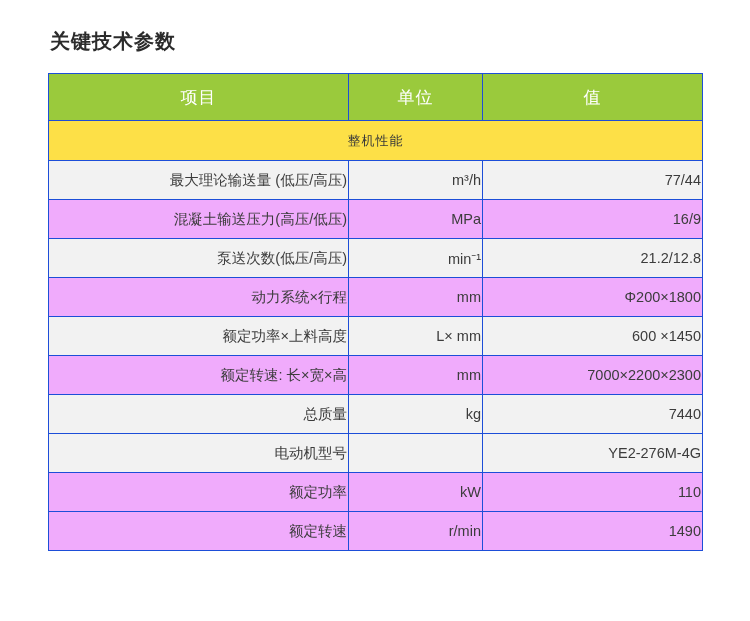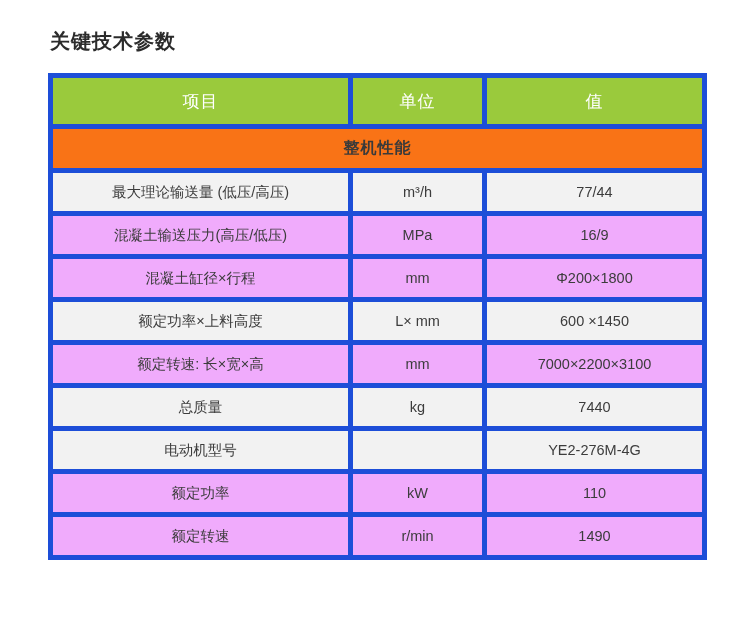--- a/index.html
+++ b/index.html
@@ -27,49 +27,50 @@
     color: #2b2b2b;
     letter-spacing: 1px;
     margin: 0 0 18px 2px;
   }
   table.spec {
     border-collapse: collapse;
     width: 654px;
     table-layout: fixed;
   }
   table.spec td, table.spec th {
-    border: 5px solid #1d4ed8;
+    border: 1px solid #1d4ed8;
     text-align: center;
     vertical-align: middle;
     font-weight: normal;
   }
   .col-item  { width: 300px; }
   .col-unit  { width: 134px; }
   .col-value { width: 220px; }
 
   thead th {
     background: #9ACA3C;
     color: #ffffff;
     font-size: 17px;
     font-weight: bold;
     height: 44px;
     letter-spacing: 1px;
   }
   tr.section td {
-    background: #f97316;
+    background: #fde047;
     color: #3a3a3a;
-    font-size: 16px;
-    font-weight: bold;
+    font-size: 13px;
+    font-weight: normal;
     height: 37px;
     letter-spacing: 1px;
   }
   tr.row td {
     height: 36px;
     font-size: 14.5px;
     color: #3c3c3c;
+    text-align: right;
   }
   tr.row.odd td  { background: #f2f2f2; }
   tr.row.even td { background: #f0abfc; }
 </style>
 </head>
 <body>
 
 <div class="page">
   <h1 class="page-title">关键技术参数</h1>
 
@@ -94,34 +95,39 @@
       <tr class="row odd">
         <td>最大理论输送量 (低压/高压)</td>
         <td>m³/h</td>
         <td>77/44</td>
       </tr>
       <tr class="row even">
         <td>混凝土输送压力(高压/低压)</td>
         <td>MPa</td>
         <td>16/9</td>
       </tr>
+      <tr class="row odd">
+        <td>泵送次数(低压/高压)</td>
+        <td>min⁻¹</td>
+        <td>21.2/12.8</td>
+      </tr>
       <tr class="row even">
-        <td>混凝土缸径×行程</td>
+        <td>动力系统×行程</td>
         <td>mm</td>
         <td>Φ200×1800</td>
       </tr>
       <tr class="row odd">
         <td>额定功率×上料高度</td>
         <td>L× mm</td>
         <td>600 ×1450</td>
       </tr>
       <tr class="row even">
         <td>额定转速: 长×宽×高</td>
         <td>mm</td>
-        <td>7000×2200×3100</td>
+        <td>7000×2200×2300</td>
       </tr>
       <tr class="row odd">
         <td>总质量</td>
         <td>kg</td>
         <td>7440</td>
       </tr>
 
       <tr class="row odd">
         <td>电动机型号</td>
         <td></td>

